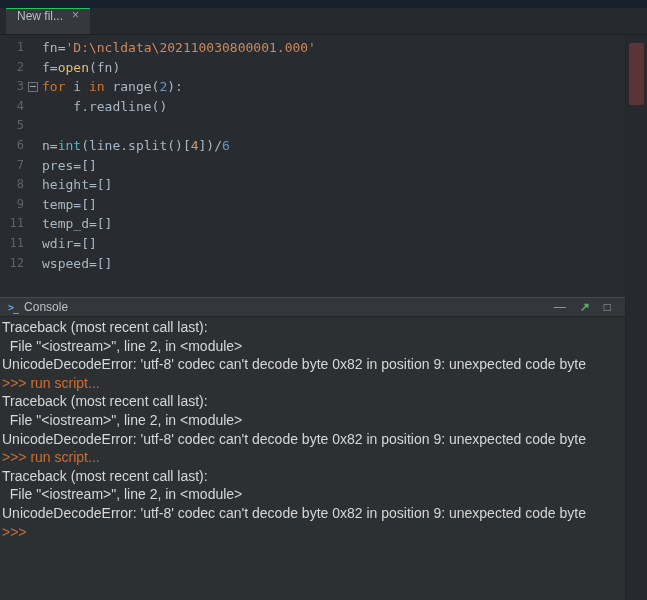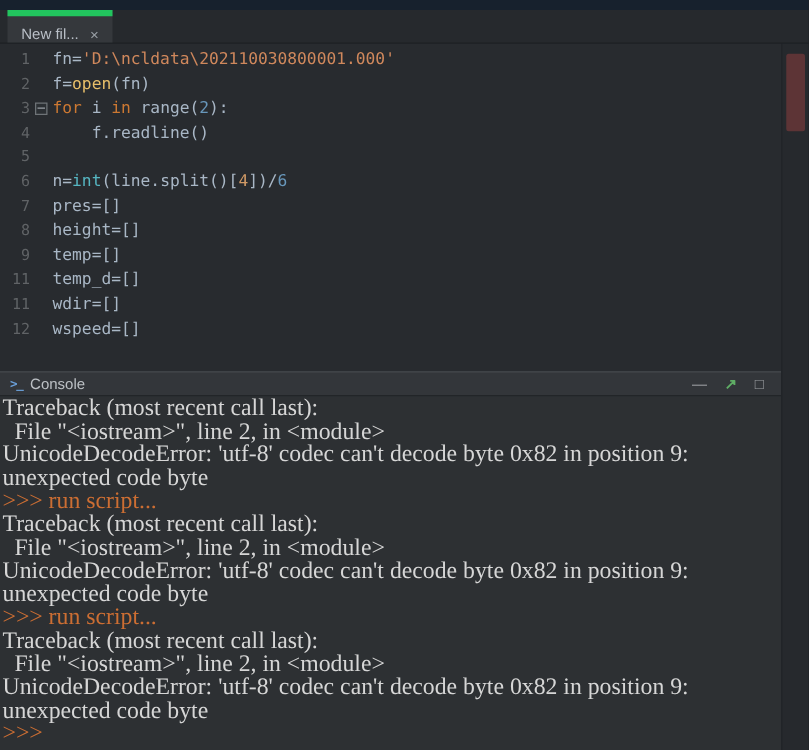--- a/index.html
+++ b/index.html
@@ -10,22 +10,22 @@
     --green:#5fad65; --scroll_thumb:#5d3436; --rail_bg:#26292d;
   }
   *{box-sizing:border-box;margin:0;padding:0}
   html,body{width:647px;height:600px;overflow:hidden;background:#1f2226}
   body{font-family:"Liberation Sans",sans-serif;position:relative}
 
   .window{position:absolute;inset:0;display:flex;flex-direction:column}
   .top-strip{height:8px;background:var(--top_strip_bg);flex:none}
   .tab-bar{height:27px;background:var(--tab_bar_bg);flex:none;display:flex;align-items:stretch;
            padding-left:6px;border-bottom:1px solid #1d2023}
-  .tab{display:flex;align-items:flex-end;gap:9px;padding:0 11px;background:var(--tab_bg);
-       color:#b9bfc7;font-size:12px;border-top:5px solid #22c55e;cursor:default}
+  .tab{display:flex;align-items:flex-start;gap:9px;padding:0 11px;background:var(--tab_bg);
+       color:#b9bfc7;font-size:12px;border-top:1px solid #22c55e;cursor:default}
   .tab .close{color:#9aa0a6;font-size:12px;line-height:1}
 
   .content{position:absolute;top:35px;left:0;right:22px;bottom:0;display:flex;flex-direction:column}
 
   .editor{height:262px;flex:none;background:var(--editor_bg);overflow:hidden;padding-top:3px;
           font-family:"DejaVu Sans Mono",monospace;font-size:13px;line-height:19.6px}
   .code-line{display:flex;height:19.6px;white-space:pre}
   .gutter{width:26px;flex:none;text-align:right;color:var(--gutter_fg);font-size:12px;padding-right:2px}
   .fold{width:13px;flex:none;position:relative}
   .fold.has-fold::before{content:"";position:absolute;left:2px;top:5px;width:8px;height:8px;
@@ -44,21 +44,21 @@
   .console-header{height:20px;flex:none;background:var(--header_bg);border-top:1px solid #46494d;
        border-bottom:1px solid #222528;display:flex;align-items:center;gap:6px;padding:0 8px;
        font-size:12px;color:#bcc0c4}
   .terminal-icon{color:#6a9fd8;font-family:"DejaVu Sans Mono",monospace;font-size:10px;font-weight:bold;
        letter-spacing:-1px}
   .console-controls{margin-left:auto;display:flex;gap:14px;align-items:center;padding-right:6px}
   .ctl{font-size:12px;color:#9da0a3;line-height:1;cursor:default}
   .ctl.green{color:var(--green);font-weight:bold}
 
   .console-output{flex:1;background:var(--console_bg);overflow:hidden;padding:1px 2px;
-       font-family:Liberation Serif, serif;font-size:19px;line-height:18.6px;color:var(--output_fg)}
+       font-family:Liberation Sans, sans-serif;font-size:14px;line-height:18.6px;color:var(--output_fg)}
   .console-line{white-space:pre-wrap;word-break:break-word}
   .console-line.prompt{color:var(--prompt)}
 
   .rail{position:absolute;top:35px;right:0;width:22px;bottom:0;background:var(--rail_bg);
         border-left:1px solid #212429}
   .rail .thumb{position:absolute;top:8px;left:3px;right:3px;height:62px;background:var(--scroll_thumb);
         border-radius:2px}
 </style>
 </head>
 <body>

